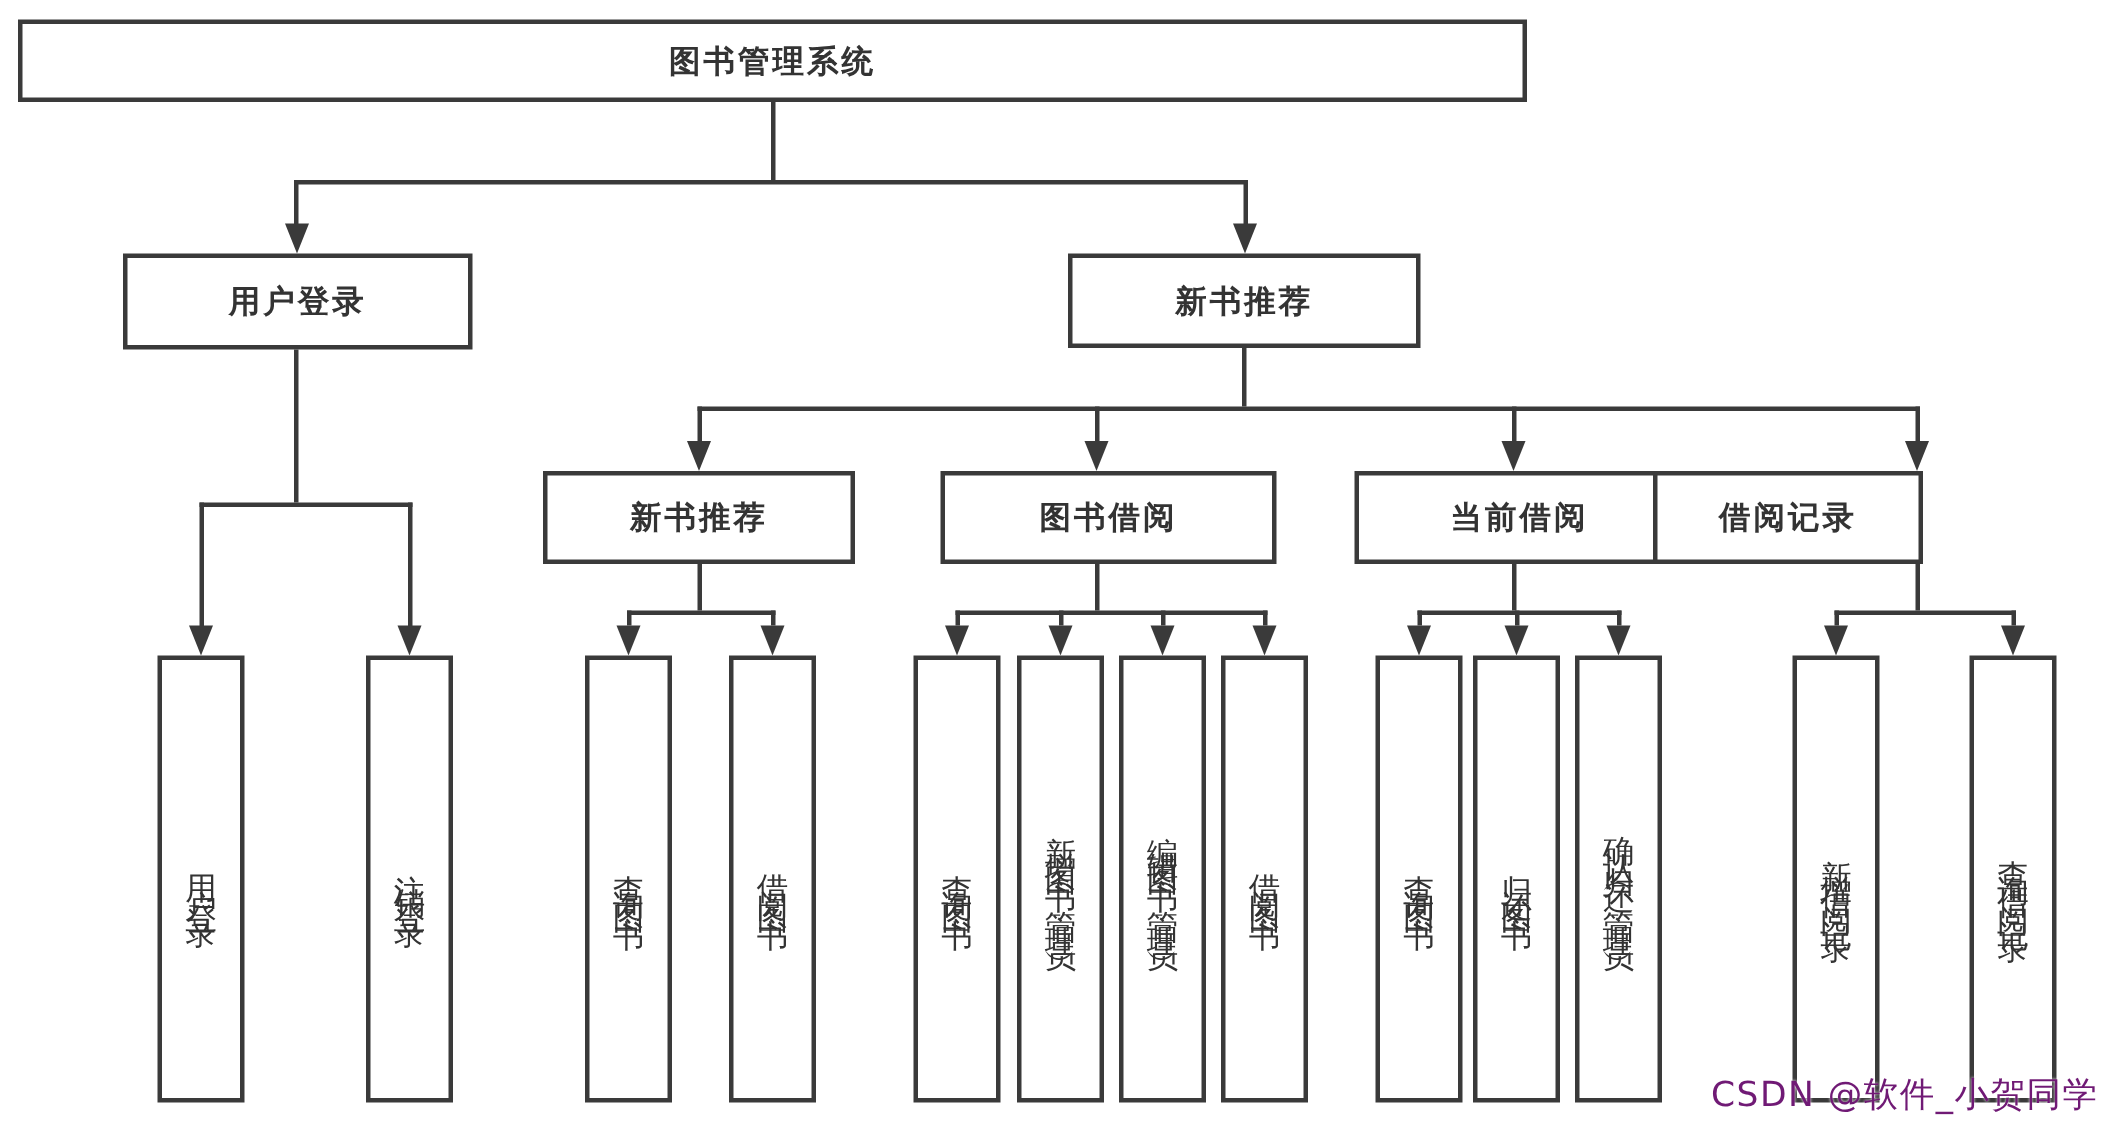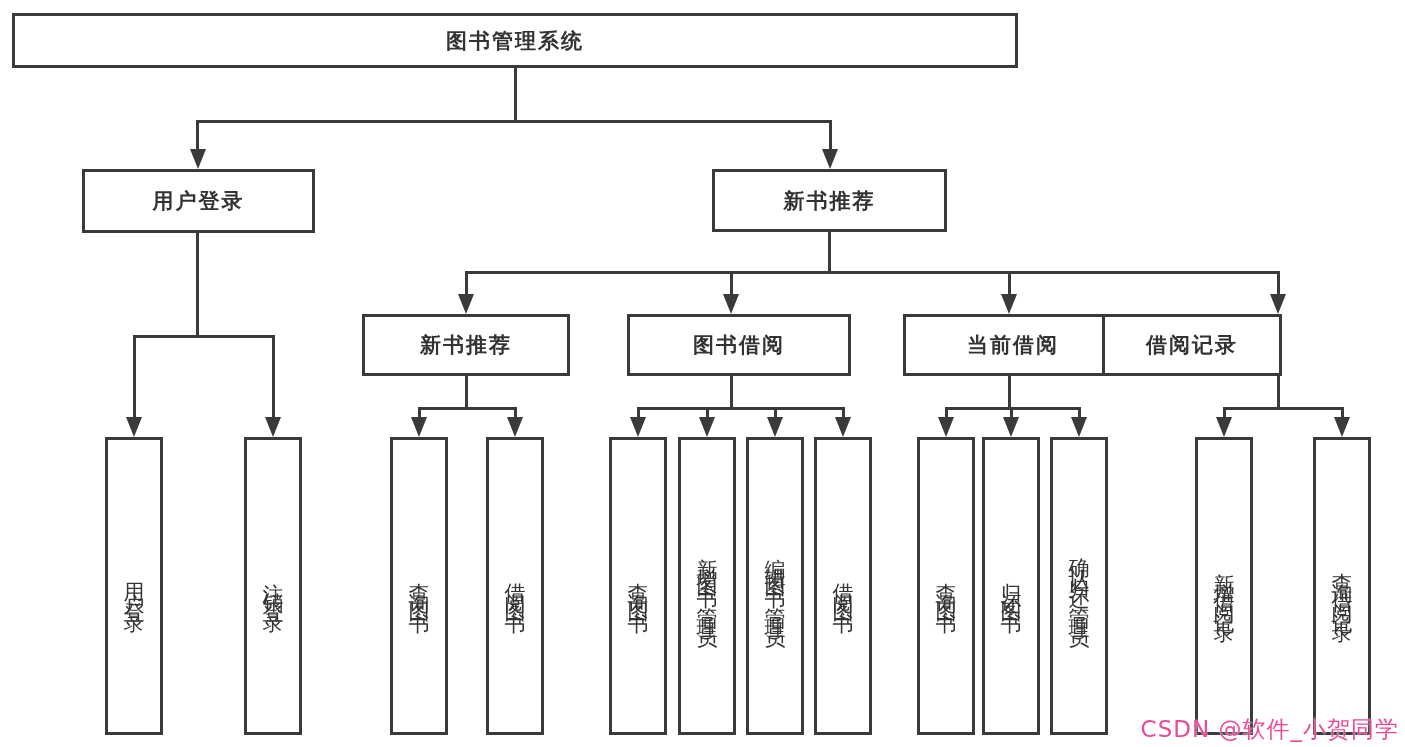--- a/index.html
+++ b/index.html
@@ -19,21 +19,21 @@
     font-size:21px;letter-spacing:10px;color:#333333;
   }
   .line{position:absolute;background:#3a3a3a;}
   .arrowhead{
     position:absolute;width:0;height:0;
     border-left:8px solid transparent;border-right:8px solid transparent;
     border-top:20px solid #3a3a3a;
   }
   .watermark{
     position:absolute;right:6px;bottom:2px;font-size:23px;
-    color:#ec4899;text-shadow:0 0 2px #ffffff;letter-spacing:1px;
+    color:#701a75;text-shadow:0 0 2px #ffffff;letter-spacing:1px;
     white-space:nowrap;z-index:5;text-align:center;
   }
 </style>
 </head>
 <body>
 
 <div class="canvas">
 
   <div class="node hnode" style="left:12px;top:13px;width:1006px;height:55px">
     <span>图书管理系统</span>

